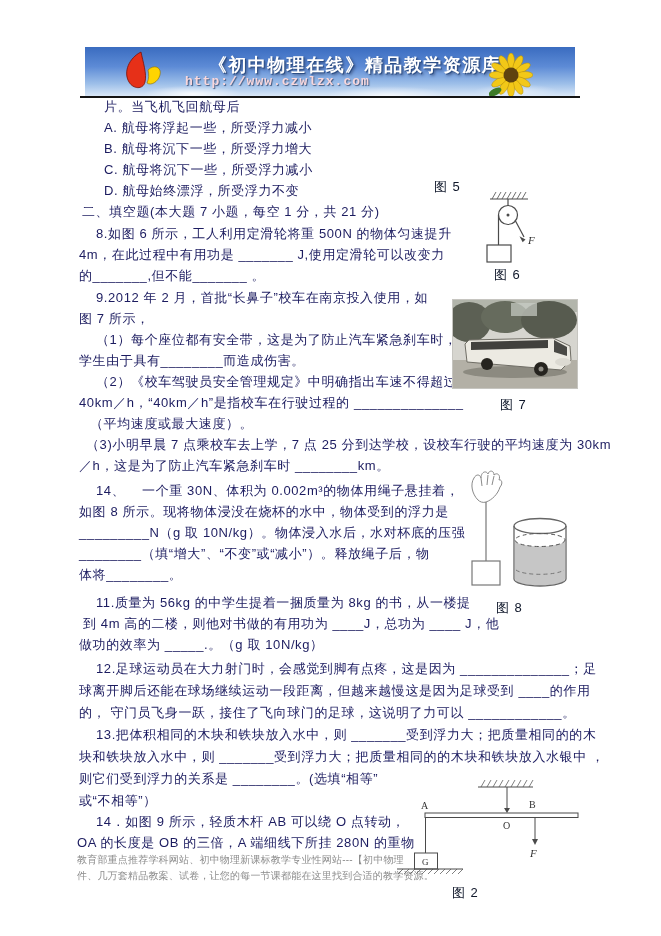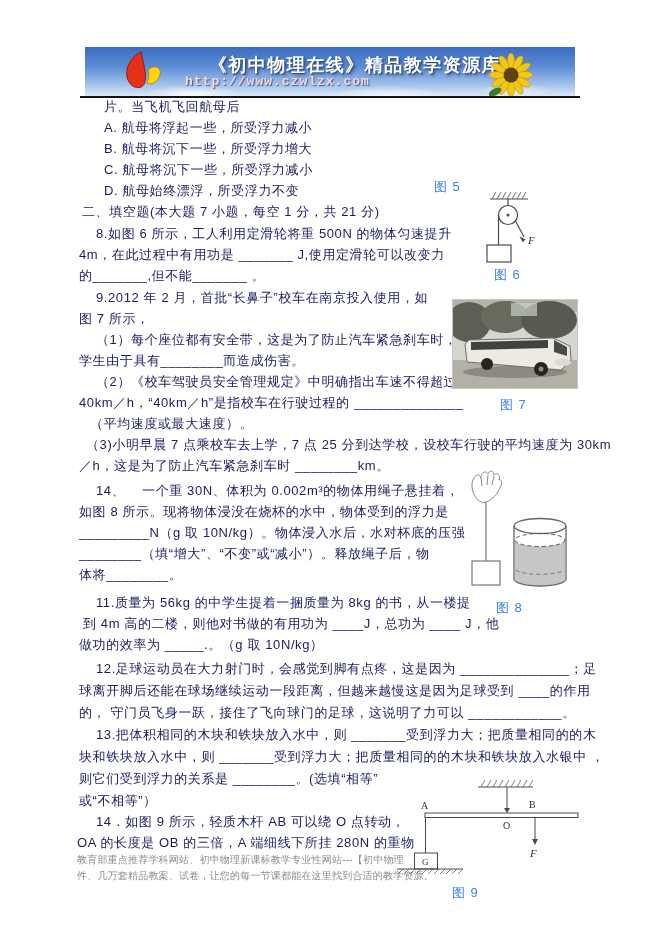--- a/index.html
+++ b/index.html
@@ -1,20 +1,20 @@
 <!DOCTYPE html>
 <html><head>
 <meta charset="utf-8">
 <style>
   html,body{margin:0;padding:0;background:#ffffff;}
   .page{position:relative;width:661px;height:936px;background:#ffffff;overflow:hidden;
         font-family:"Liberation Sans","DejaVu Sans",sans-serif;}
   .ln{position:absolute;font-size:13px;line-height:16px;color:#1c1c60;white-space:pre;letter-spacing:.6px;text-align:right;}
   .wm{position:absolute;font-size:10px;line-height:13px;color:#8d8d8d;white-space:pre;letter-spacing:.2px;}
-  .figcap{position:absolute;font-size:13px;color:#3b82f6;letter-spacing:1px;text-align:right;}
+  .figcap{position:absolute;font-size:13px;color:#0f172a;letter-spacing:1px;text-align:right;}
   .banner{position:absolute;left:85px;top:47px;width:490px;height:49px;
       background:
         radial-gradient(ellipse 70px 12px at 22% 96%, rgba(255,255,255,.85), rgba(255,255,255,0) 70%),
         radial-gradient(ellipse 90px 14px at 62% 100%, rgba(255,255,255,.75), rgba(255,255,255,0) 70%),
         radial-gradient(ellipse 60px 10px at 88% 90%, rgba(255,255,255,.5), rgba(255,255,255,0) 70%),
         linear-gradient(180deg,#3a6cc0 0%,#5d8bd6 40%,#9dbfe9 75%,#d9e7f7 100%);}
   .banner-title{position:absolute;left:90px;top:6px;width:360px;text-align:center;
       font-size:18px;font-weight:bold;color:#ffffff;letter-spacing:1.5px;
       text-shadow:1px 1px 0 #2d4f86, 2px 2px 3px rgba(20,30,60,.55);}
   .banner-url{position:absolute;left:100px;top:27px;width:330px;text-align:left;
@@ -95,21 +95,21 @@
   <div class="ln" style="left:96px;top:814px">14．如图 9 所示，轻质木杆 AB 可以绕 O 点转动，</div>
   <div class="ln" style="left:77px;top:835px">OA 的长度是 OB 的三倍，A 端细线下所挂 280N 的重物</div>
 
   <div class="wm" style="left:77px;top:853px">教育部重点推荐学科网站、初中物理新课标教学专业性网站---【初中物理</div>
   <div class="wm" style="left:77px;top:869px">件、几万套精品教案、试卷，让您的每一节课都能在这里找到合适的教学资源。</div>
 
   <div class="figcap" style="left:434px;top:178px">图 5</div>
   <div class="figcap" style="left:494px;top:266px">图 6</div>
   <div class="figcap" style="left:500px;top:396px">图 7</div>
   <div class="figcap" style="left:496px;top:599px">图 8</div>
-  <div class="figcap" style="left:452px;top:884px">图 9</div>
+  <div class="figcap" style="left:452px;top:884px">图 2</div>
 
   <svg class="absbox" style="left:470px;top:188px" width="120" height="80" viewBox="0 0 120 80">
     <g stroke="#4a4a4a" fill="none" stroke-width="1.2">
       <path d="M20 11 H58"></path>
       <path d="M22 11 l4 -7 M27 11 l4 -7 M32 11 l4 -7 M37 11 l4 -7 M42 11 l4 -7 M47 11 l4 -7 M52 11 l4 -7" stroke-width="0.8"></path>
       <line x1="38" y1="11" x2="38" y2="18"></line>
       <circle cx="38" cy="27" r="9.5"></circle>
       <line x1="28.5" y1="27" x2="28.5" y2="57"></line>
       <rect x="17" y="57" width="24" height="17"></rect>
       <line x1="45" y1="32" x2="54" y2="49"></line>

